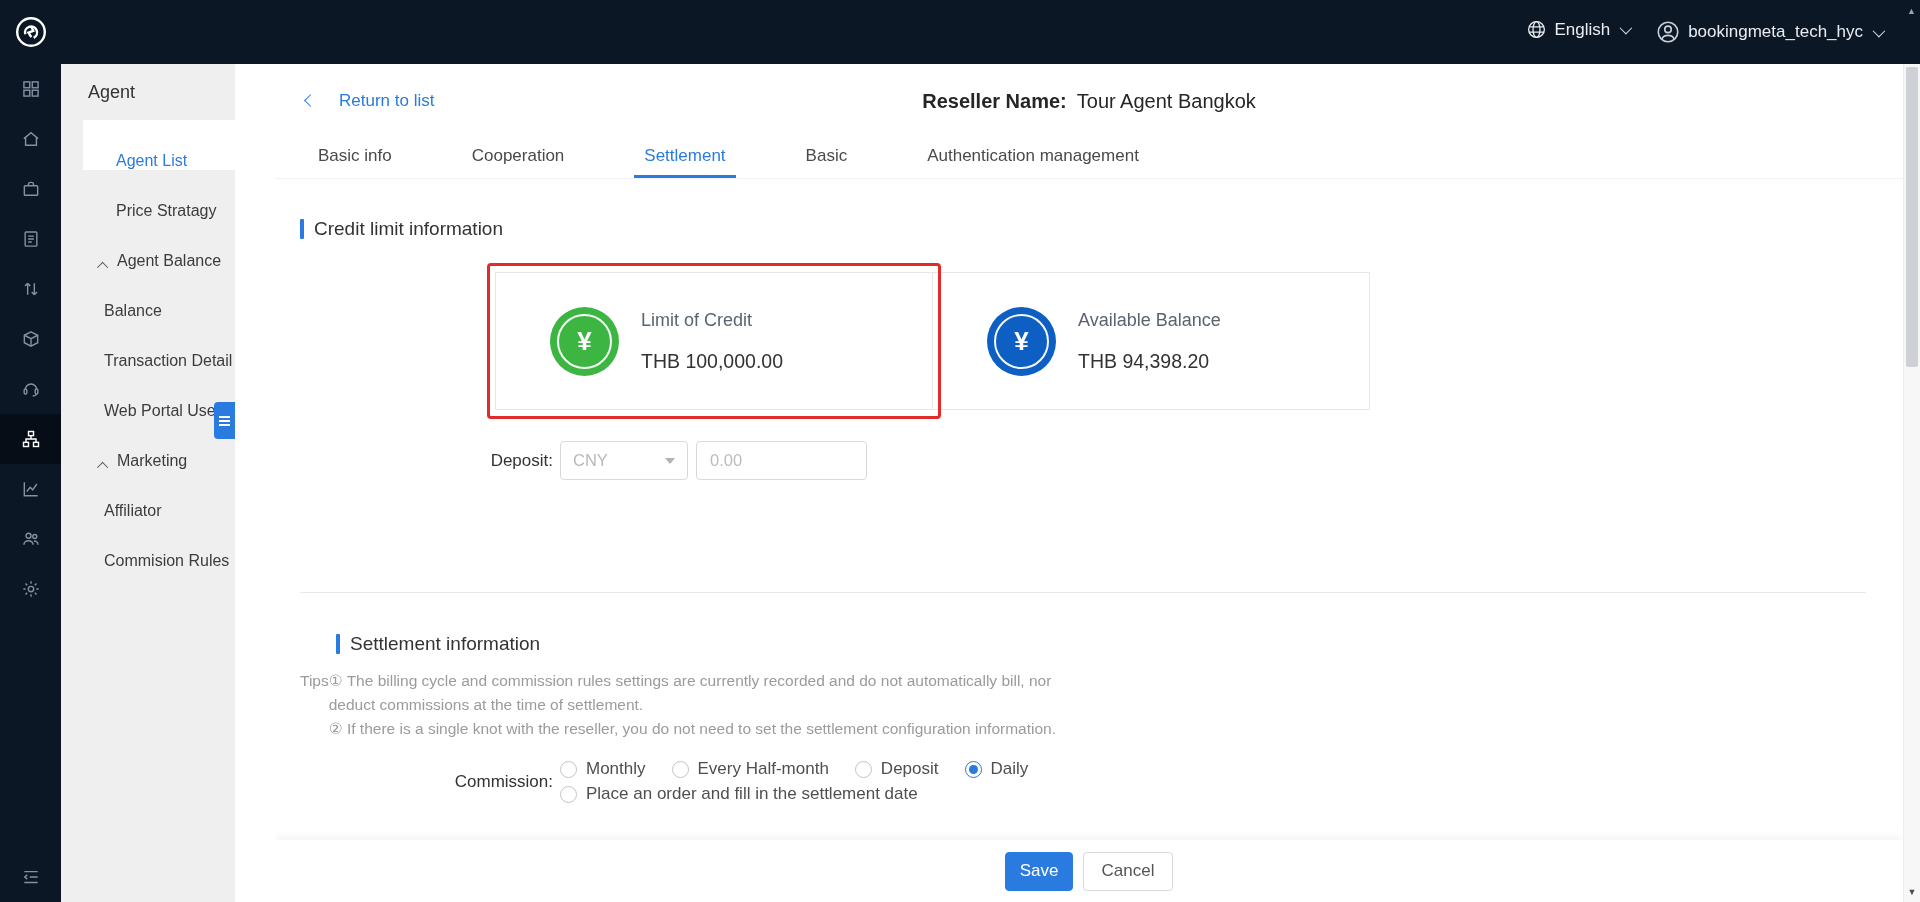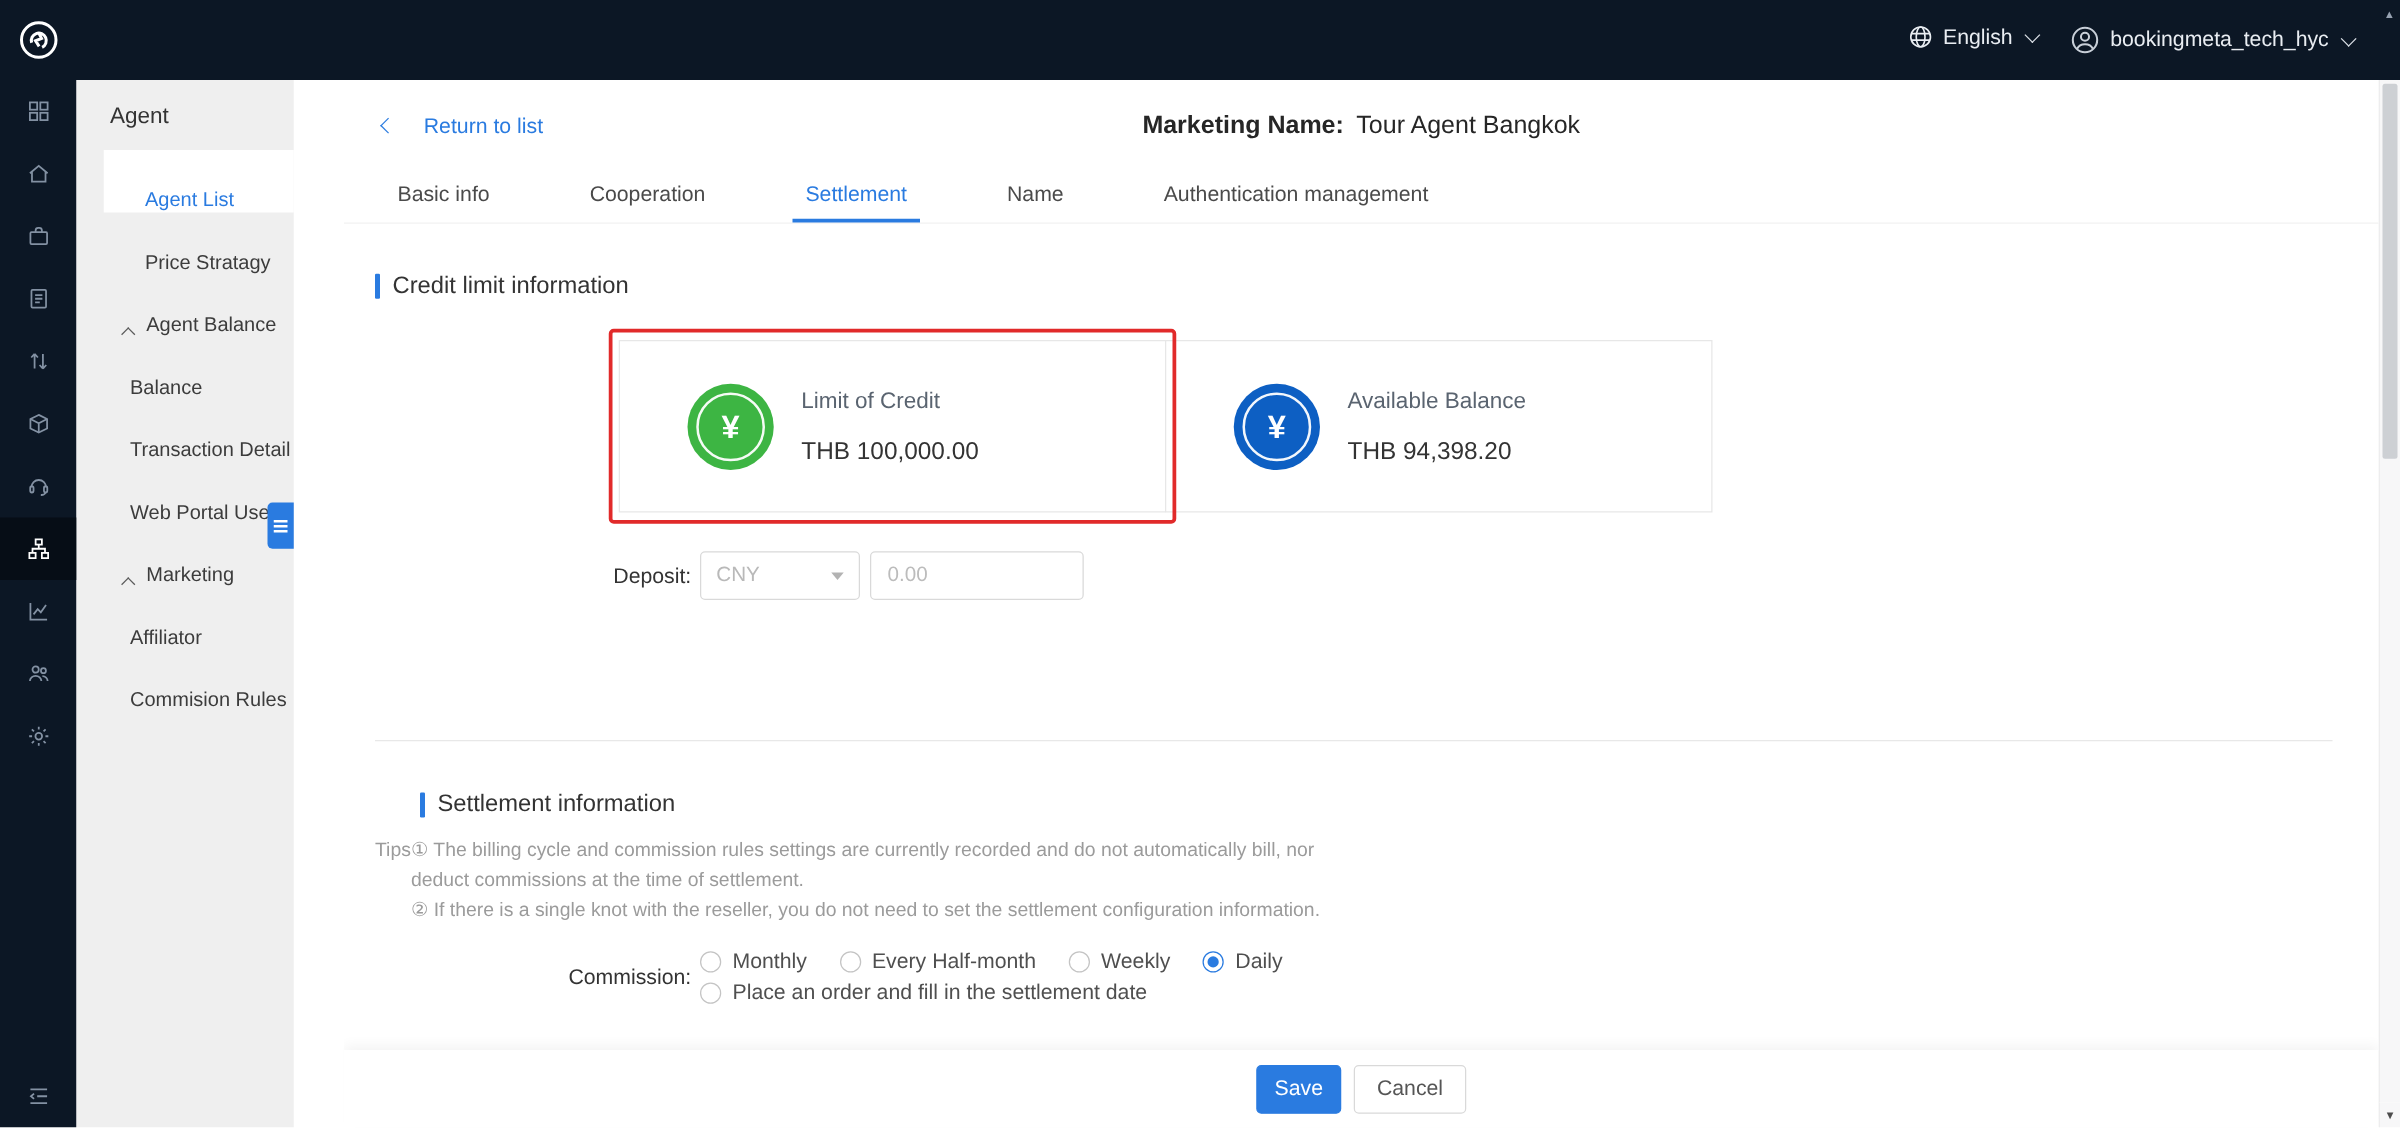--- a/index.html
+++ b/index.html
@@ -259,29 +259,29 @@
 </div>
 
 <div class="main">
 
   <div class="main-header">
     <div class="return-link">
       <span class="chev-left"></span>
       <span>Return to list</span>
     </div>
     <div class="reseller">
-      <span class="lbl">Marketing Name:</span><span class="val">Tour Agent Bangkok</span>
+      <span class="lbl">Reseller Name:</span><span class="val">Tour Agent Bangkok</span>
     </div>
   </div>
 
   <div class="tabs">
     <div class="tab">Basic info</div>
     <div class="tab">Cooperation</div>
     <div class="tab active">Settlement</div>
-    <div class="tab">Name</div>
+    <div class="tab">Basic</div>
     <div class="tab">Authentication management</div>
   </div>
 
   <div class="section-title mt-credit">
     <span class="section-bar"></span>
     <span>Credit limit information</span>
   </div>
 
   <div class="cards-row">
     <div class="card">
@@ -337,21 +337,21 @@
         <div class="opt">
           <span class="radio"></span>
           <span class="opt-label">Monthly</span>
         </div>
         <div class="opt">
           <span class="radio"></span>
           <span class="opt-label">Every Half-month</span>
         </div>
         <div class="opt">
           <span class="radio"></span>
-          <span class="opt-label">Weekly</span>
+          <span class="opt-label">Deposit</span>
         </div>
         <div class="opt">
           <span class="radio checked"></span>
           <span class="opt-label">Daily</span>
         </div>
       </div>
       <div class="option-row">
         <div class="opt">
           <span class="radio"></span>
           <span class="opt-label">Place an order and fill in the settlement date</span>

